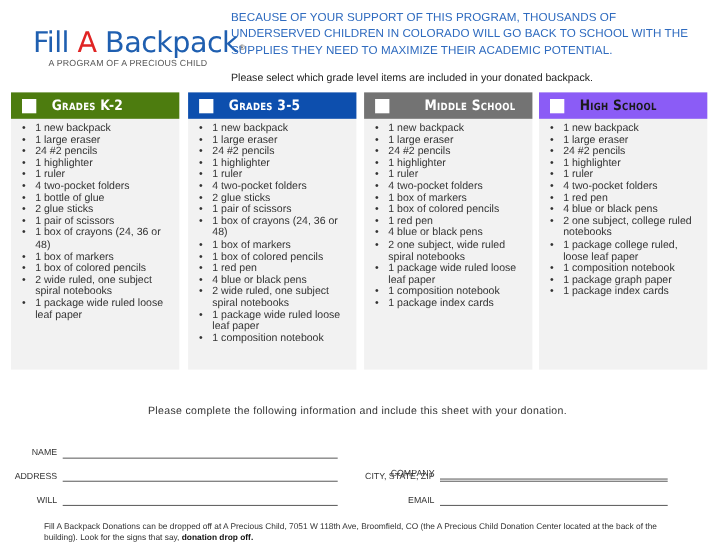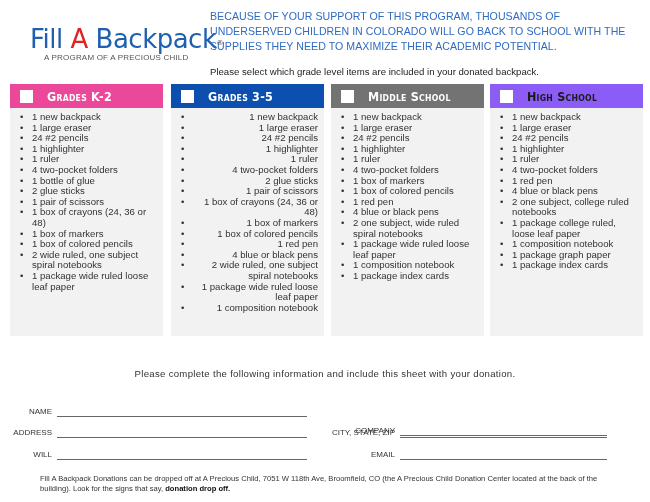--- a/index.html
+++ b/index.html
@@ -40,21 +40,21 @@
   <div class="logo-title"><span>Fill </span><span class="a">A</span><span> Backpack</span><sup>®</sup></div>
   <div class="logo-sub">A PROGRAM OF A PRECIOUS CHILD</div>
 </div>
 
 <div class="tagline">BECAUSE OF YOUR SUPPORT OF THIS PROGRAM, THOUSANDS OF UNDERSERVED CHILDREN IN COLORADO WILL GO BACK TO SCHOOL WITH THE SUPPLIES THEY NEED TO MAXIMIZE THEIR ACADEMIC POTENTIAL.</div>
 <div class="instruction">Please select which grade level items are included in your donated backpack.</div>
 
 <div class="columns">
 
   <div class="col" style="left:0;">
-    <div class="col-header" style="background:#ec4899;">
+    <div class="col-header" style="background:#4d7c0f;">
       <div class="checkbox"></div>
       <div class="col-title" style="color:#ffffff;">Grades K-2</div>
     </div>
     <ul class="col-list">
         <li>1 new backpack</li>
         <li>1 large eraser</li>
         <li>24 #2 pencils</li>
         <li>1 highlighter</li>
         <li>1 ruler</li>
         <li>4 two-pocket folders</li>
@@ -62,21 +62,21 @@
         <li>2 glue sticks</li>
         <li>1 pair of scissors</li>
         <li>1 box of crayons (24, 36 or 48)</li>
         <li>1 box of markers</li>
         <li>1 box of colored pencils</li>
         <li>2 wide ruled, one subject spiral notebooks</li>
         <li>1 package wide ruled loose leaf paper</li>
       </ul>
   </div>
 
-  <div class="col" style="left:161px;text-align:right;">
+  <div class="col" style="left:161px;">
     <div class="col-header" style="background:#0d4fae;">
       <div class="checkbox"></div>
       <div class="col-title" style="color:#ffffff;">Grades 3-5</div>
     </div>
     <ul class="col-list">
         <li>1 new backpack</li>
         <li>1 large eraser</li>
         <li>24 #2 pencils</li>
         <li>1 highlighter</li>
         <li>1 ruler</li>
@@ -88,21 +88,21 @@
         <li>1 box of colored pencils</li>
         <li>1 red pen</li>
         <li>4 blue or black pens</li>
         <li>2 wide ruled, one subject spiral notebooks</li>
         <li>1 package wide ruled loose leaf paper</li>
         <li>1 composition notebook</li>
       </ul>
   </div>
 
   <div class="col" style="left:321px;">
-    <div class="col-header" style="background:#737373;">
+    <div class="col-header" style="background:#737373;gap:18px;">
       <div class="checkbox"></div>
       <div class="col-title" style="color:#ffffff;">Middle School</div>
     </div>
     <ul class="col-list">
         <li>1 new backpack</li>
         <li>1 large eraser</li>
         <li>24 #2 pencils</li>
         <li>1 highlighter</li>
         <li>1 ruler</li>
         <li>4 two-pocket folders</li>

